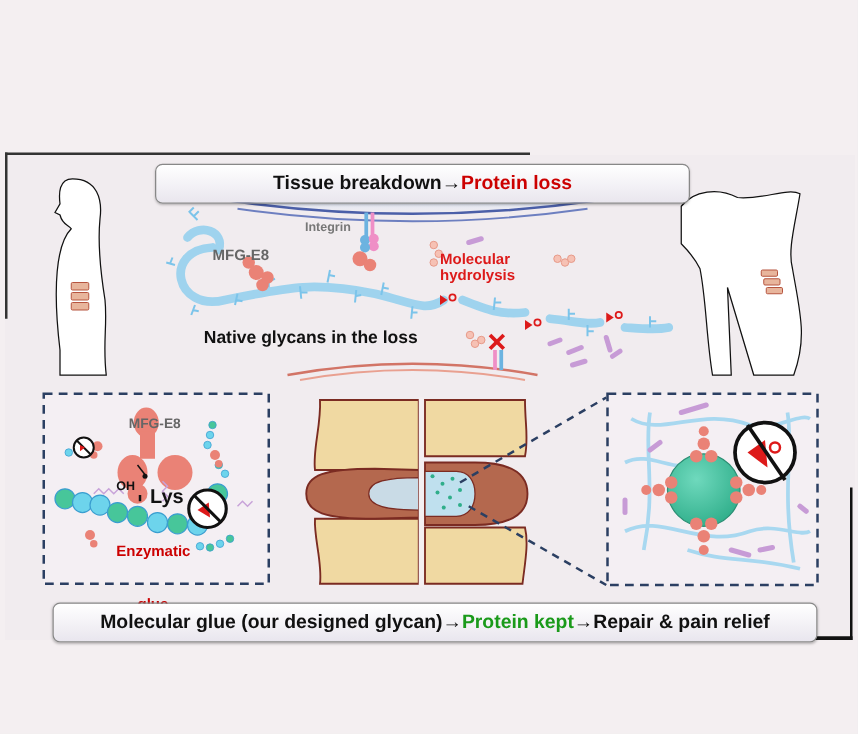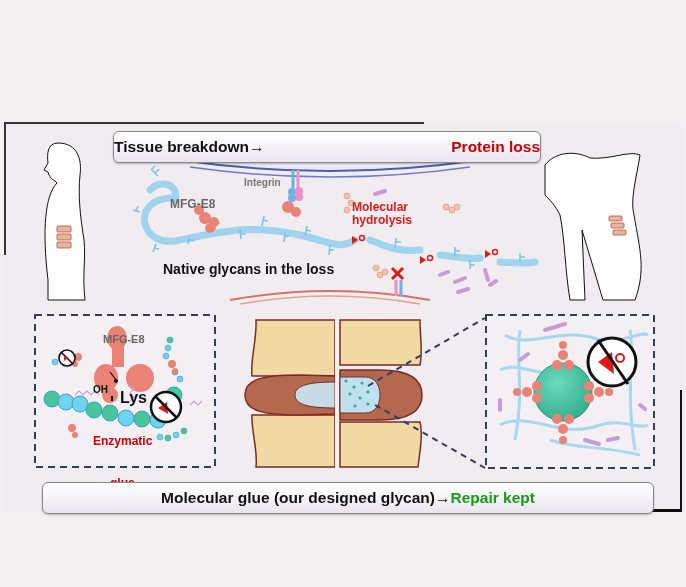--- a/index.html
+++ b/index.html
@@ -3,21 +3,21 @@
 <meta charset="utf-8">
 <style>
   html, body { margin:0; padding:0; }
   body { width:686px; height:587px; background:#f4eff1; position:relative; overflow:hidden; font-family:"Liberation Sans", sans-serif; }
   .frame-top { position:absolute; left:4px; top:122px; width:420px; height:2px; background:#333; }
   .frame-left { position:absolute; left:4px; top:122px; width:2px; height:133px; background:#333; }
   .panel { position:absolute; left:4px; top:124px; width:680px; height:388px; background:#f1ecef; }
   .frame-bottom { position:absolute; left:262px; top:509px; width:420px; height:3px; background:#111; }
   .frame-right { position:absolute; left:680px; top:390px; width:2px; height:122px; background:#111; }
   .banner { position:absolute; height:30px; border:1.5px solid #888; border-radius:6px; background:linear-gradient(#ffffff, #e9e6ee); box-shadow:0 1px 2px rgba(0,0,0,0.25); display:flex; align-items:center; justify-content:center; font-weight:bold; font-size:15.5px; color:#111; white-space:nowrap; }
-  .banner-top { left:113px; top:131px; width:426px;justify-content:space-between; }
+  .banner-top { left:124px; top:131px; width:426px; }
   .banner-bottom { left:42px; top:482px; width:610px; }
   .red { color:#cc0000; }
   .green { color:#1a9a1a; }
   svg { position:absolute; left:0; top:0; }
   .label { position:absolute; font-weight:bold; white-space:nowrap; }
 </style>
 </head>
 <body>
 
 <div class="panel"></div>
@@ -294,14 +294,15 @@
 <div class="label" style="left:163px;top:261px;font-size:14px;color:#111;">Native glycans in the loss</div>
 
 <div class="label" style="left:103px;top:333px;font-size:11px;color:#666;">MFG-E8</div>
 <div class="label" style="left:120px;top:389px;font-size:16px;color:#111;text-align:right;">Lys</div>
 <div class="label" style="left:93px;top:384px;font-size:10px;color:#111;">OH</div>
 <div class="label" style="left:93px;top:434px;font-size:12px;color:#cc0000;">Enzymatic</div>
 <div class="label" style="left:110px;top:476px;font-size:12px;color:#cc0000;">glue</div>
 
 <div class="banner banner-bottom">
   <span>Molecular glue (our designed glycan)→ </span>
-  <span class="green">Repair kept</span>
+  <span class="green">Protein kept</span>
+  <span> →Repair &amp; pain relief</span>
 </div>
 
 </body></html>

